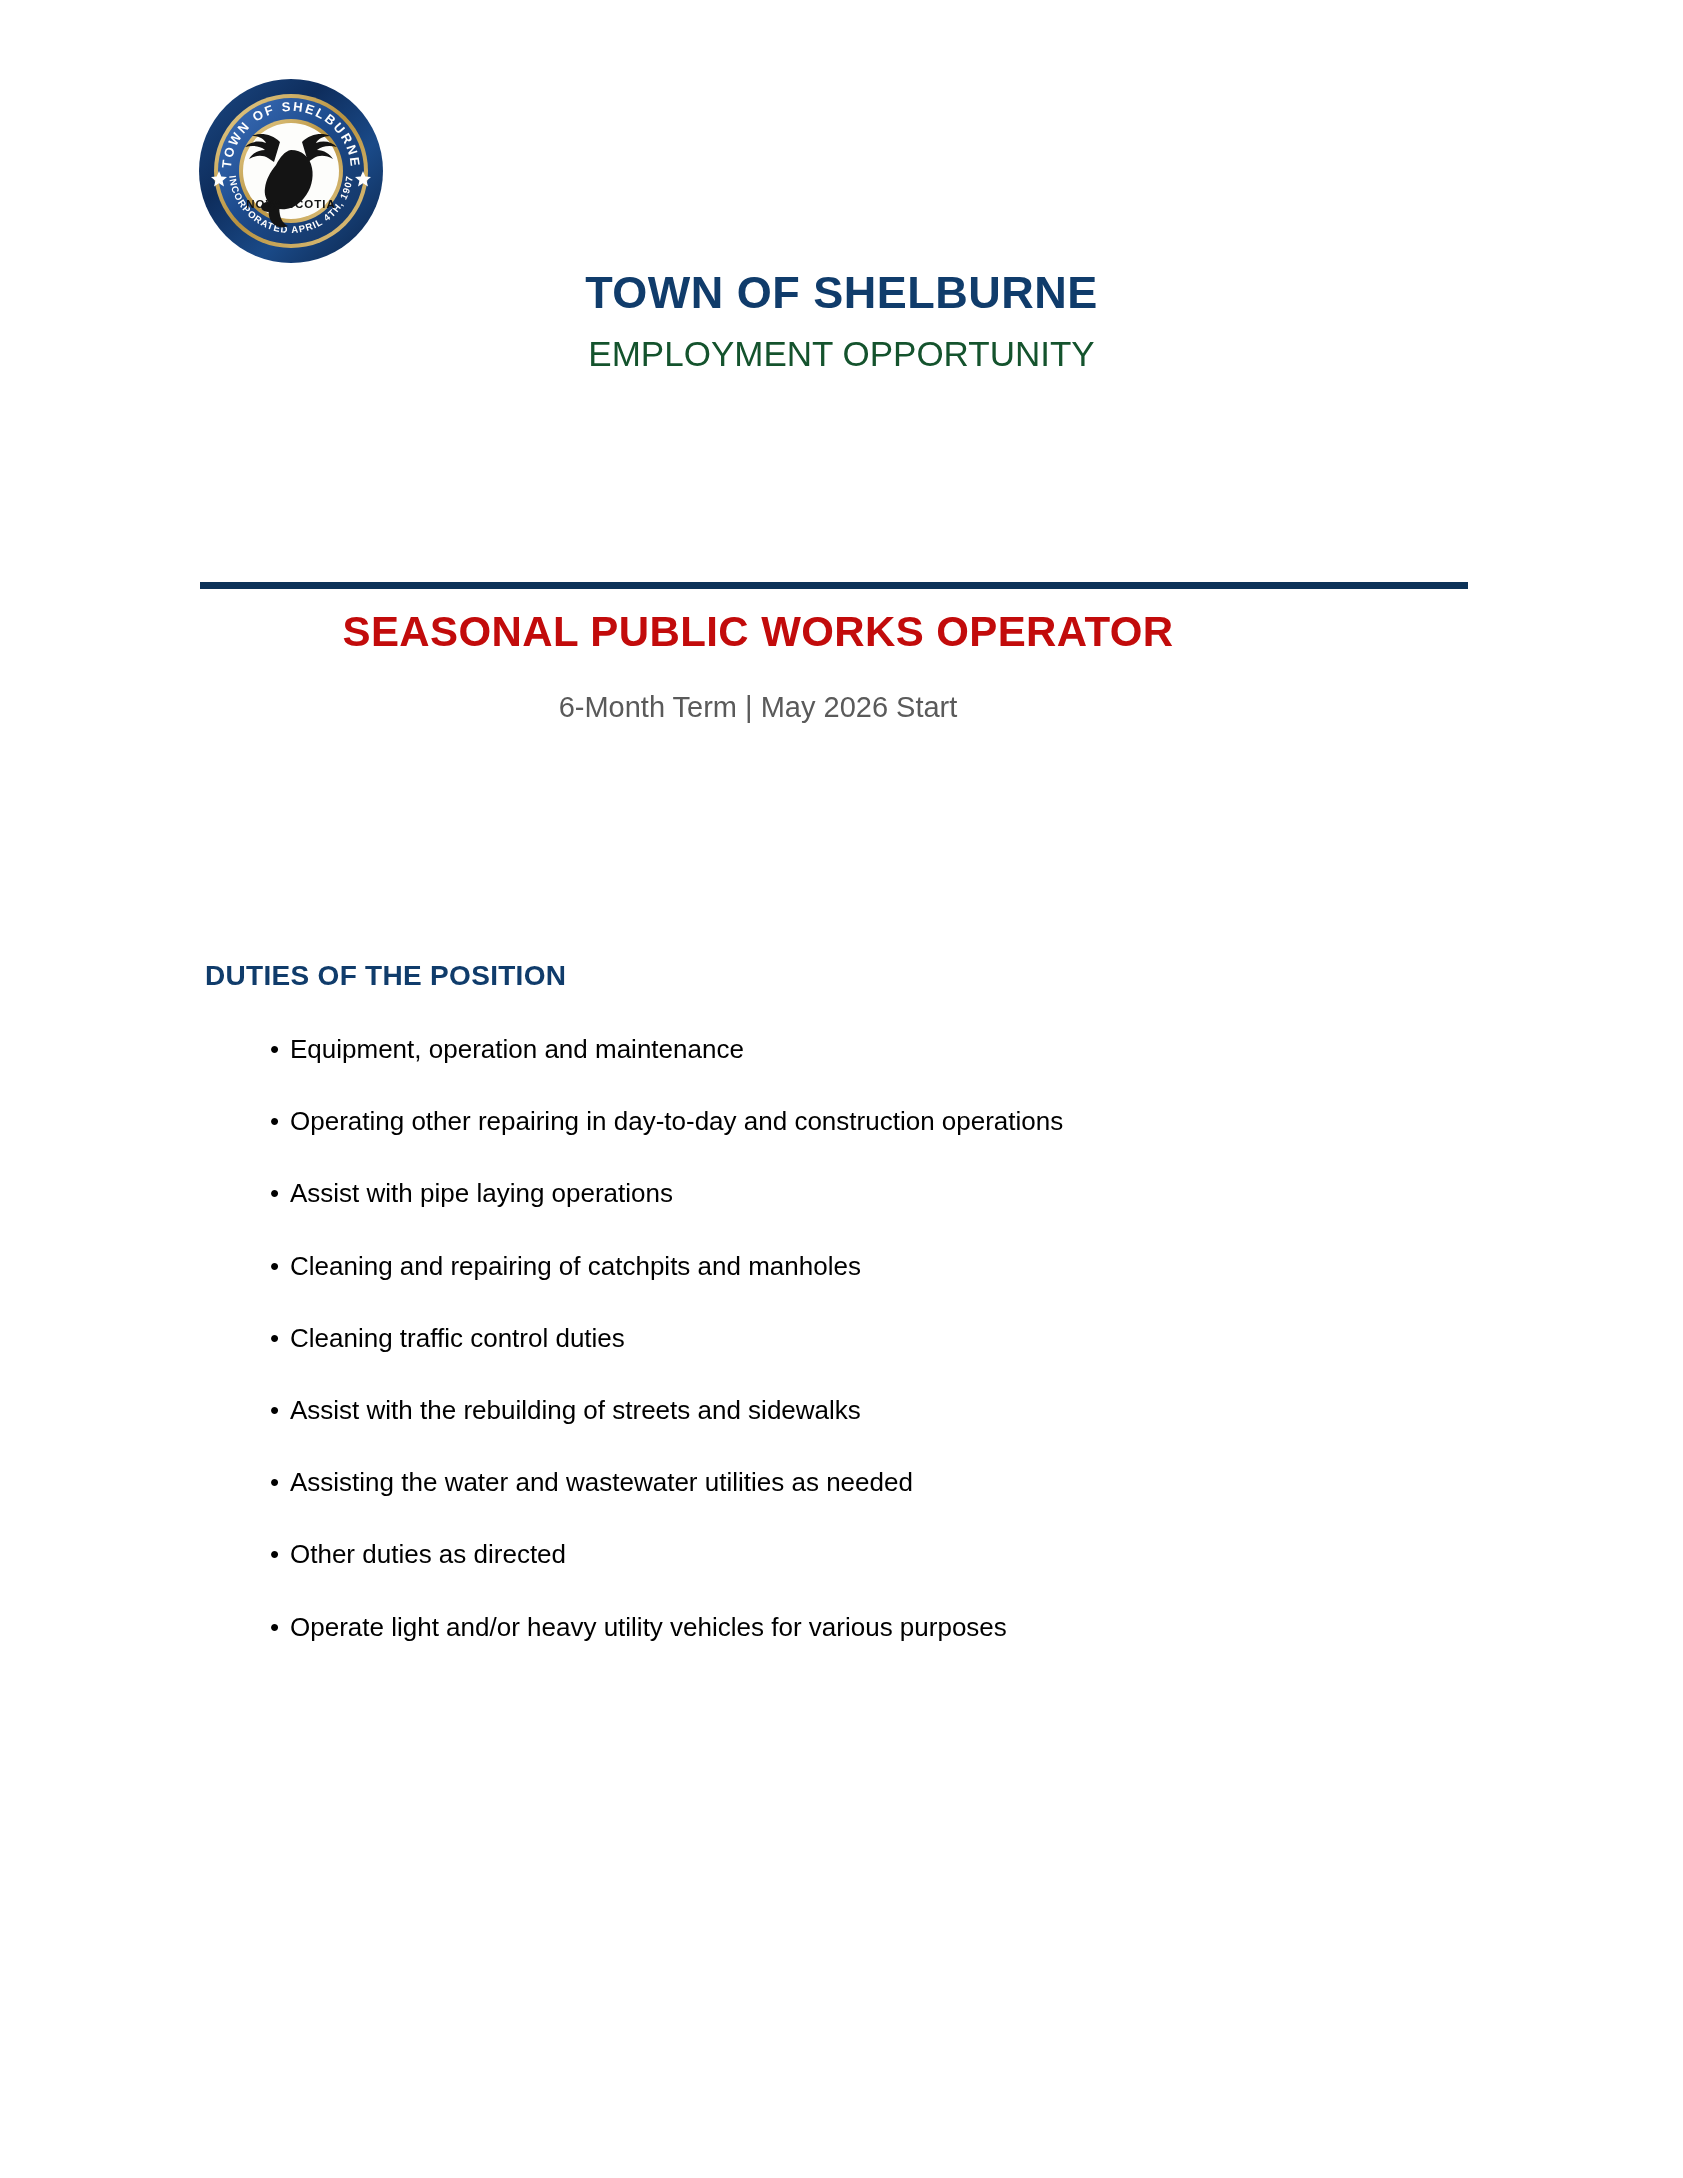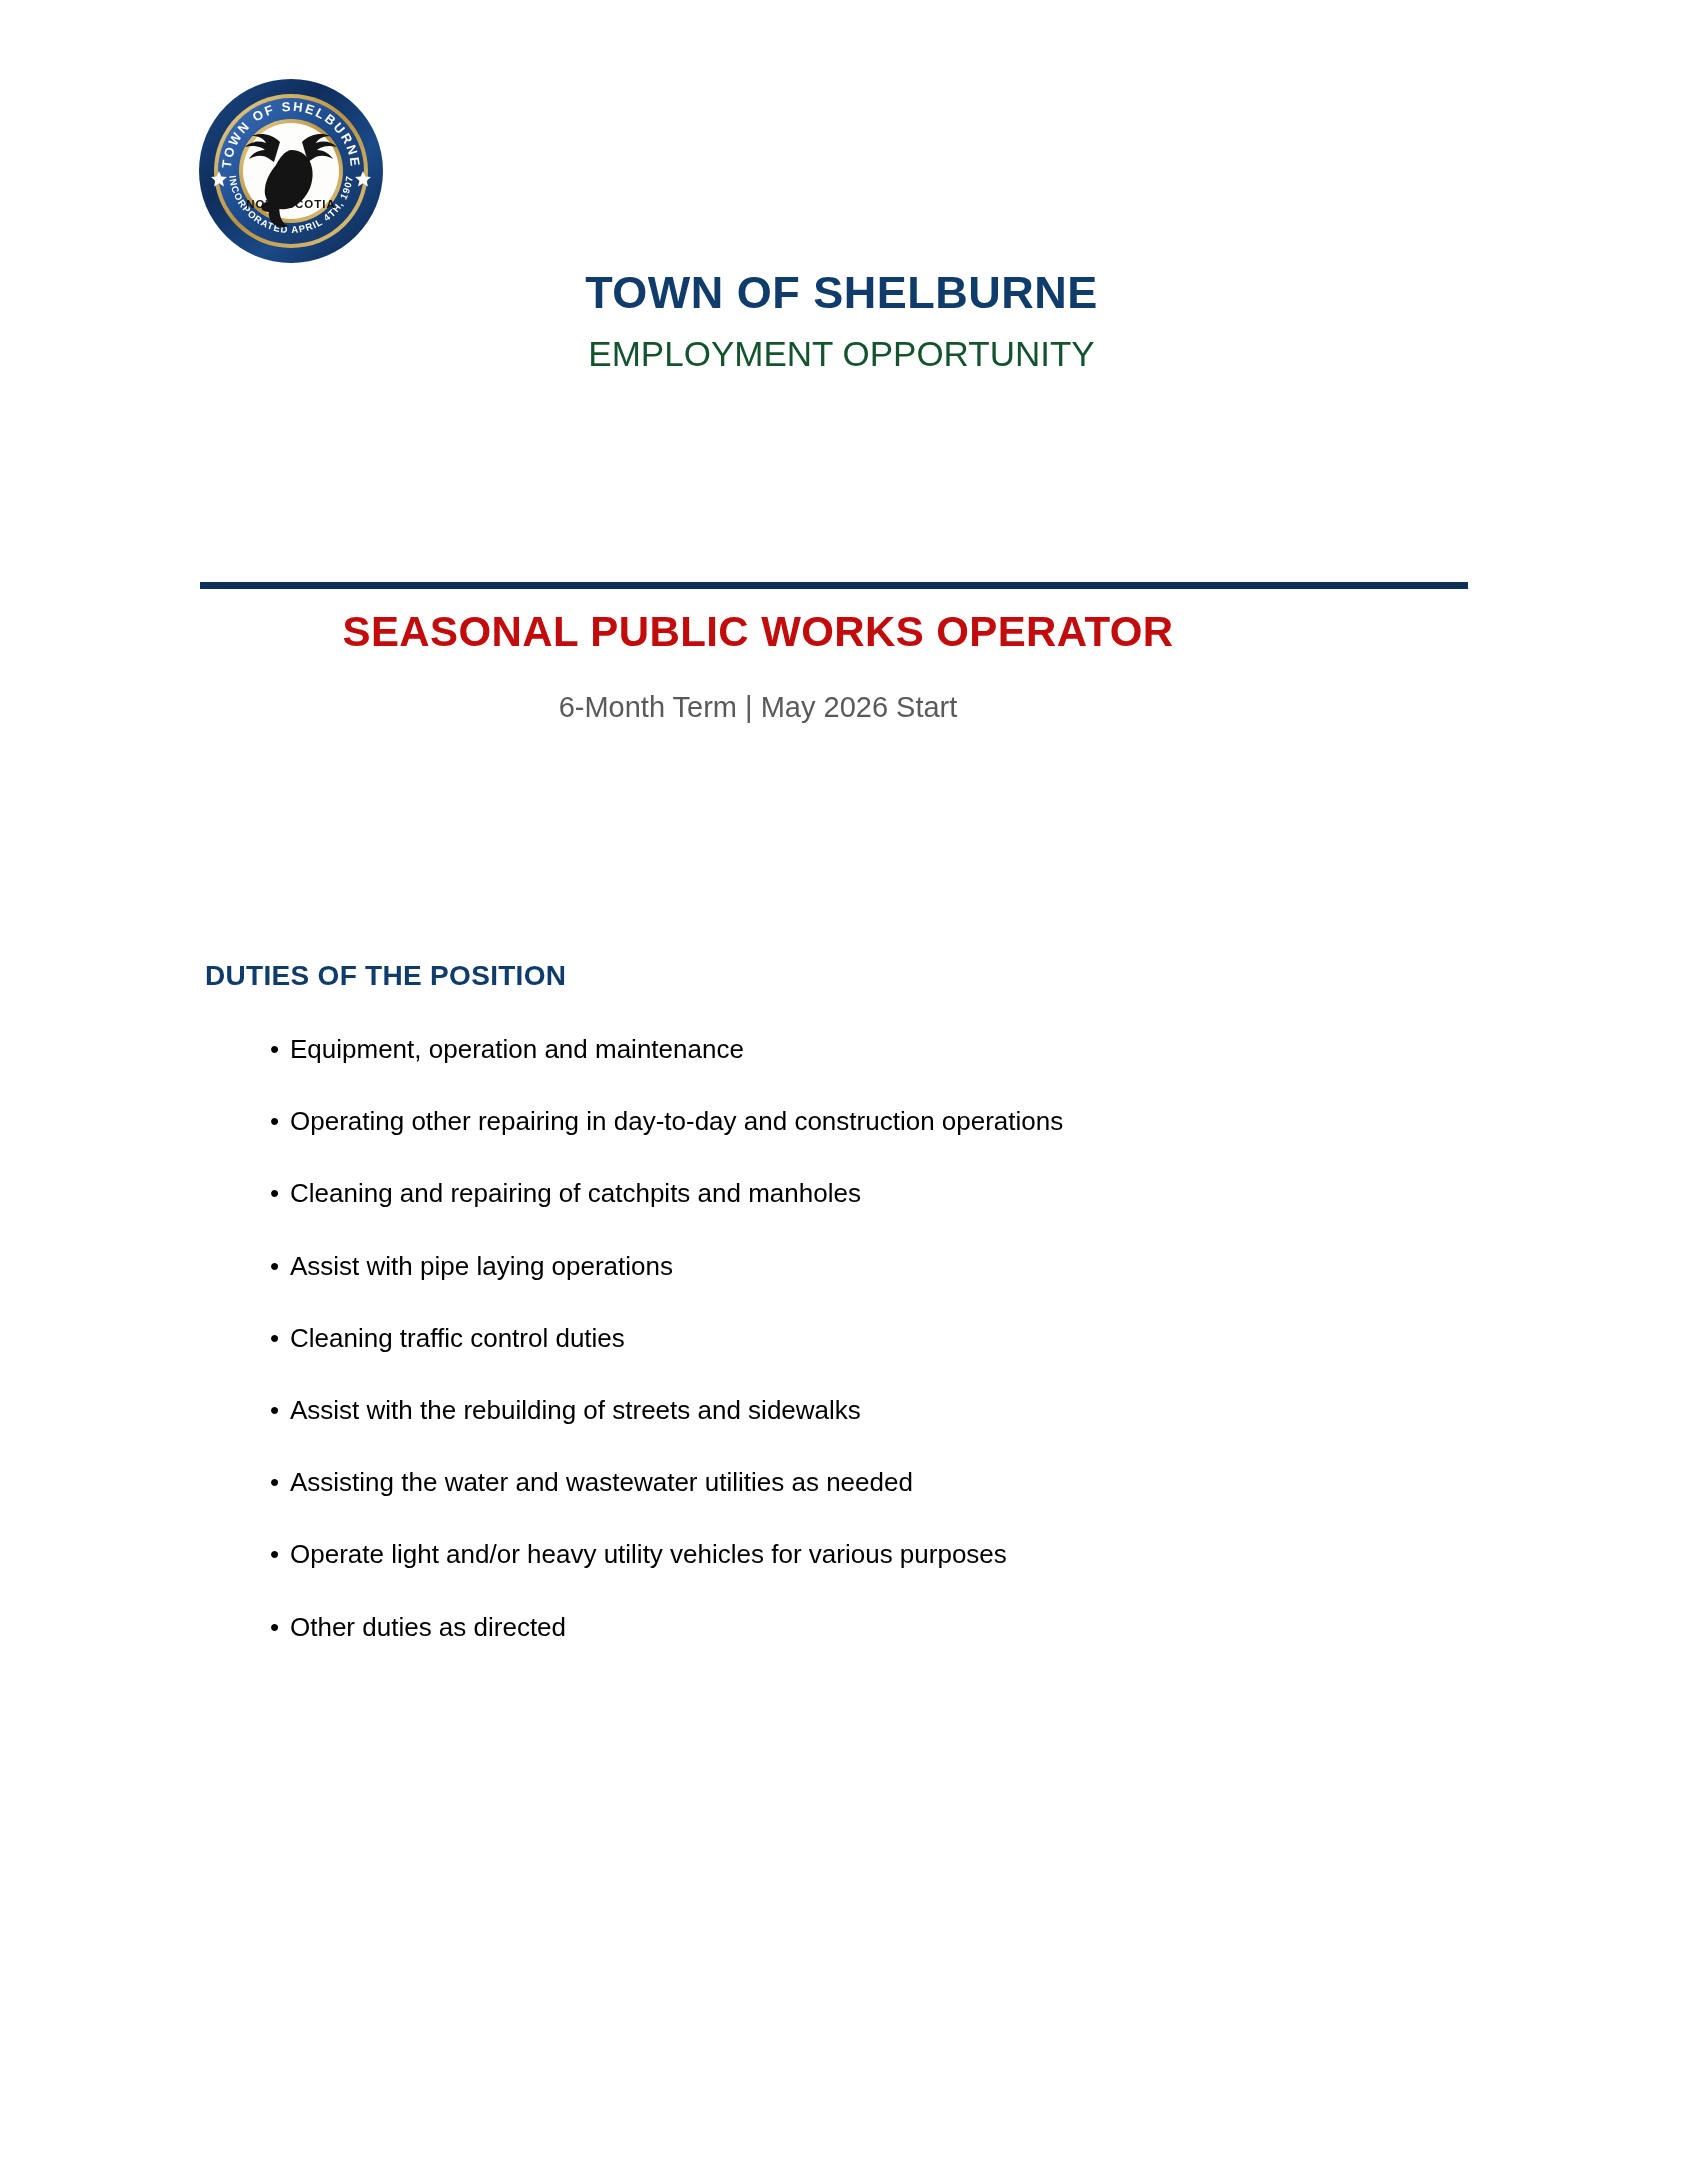--- a/index.html
+++ b/index.html
@@ -209,22 +209,22 @@
     <div class="job-title">SEASONAL PUBLIC WORKS OPERATOR</div>
     <div class="job-sub">6-Month Term | May 2026 Start</div>
   </div>
 
 
   <div class="section-heading">DUTIES OF THE POSITION</div>
 
   <ul class="duties-list">
     <li><span class="bullet-dot">•</span><span>Equipment, operation and maintenance</span></li>
     <li><span class="bullet-dot">•</span><span>Operating other repairing in day-to-day and construction operations</span></li>
+    <li><span class="bullet-dot">•</span><span>Assist with pipe laying operations</span></li>
     <li><span class="bullet-dot">•</span><span>Cleaning and repairing of catchpits and manholes</span></li>
-    <li><span class="bullet-dot">•</span><span>Assist with pipe laying operations</span></li>
     <li><span class="bullet-dot">•</span><span>Cleaning traffic control duties</span></li>
     <li><span class="bullet-dot">•</span><span>Assist with the rebuilding of streets and sidewalks</span></li>
     <li><span class="bullet-dot">•</span><span>Assisting the water and wastewater utilities as needed</span></li>
+    <li><span class="bullet-dot">•</span><span>Other duties as directed</span></li>
     <li><span class="bullet-dot">•</span><span>Operate light and/or heavy utility vehicles for various purposes</span></li>
-    <li><span class="bullet-dot">•</span><span>Other duties as directed</span></li>
   </ul>
 
 </div>
 
 </body></html>

